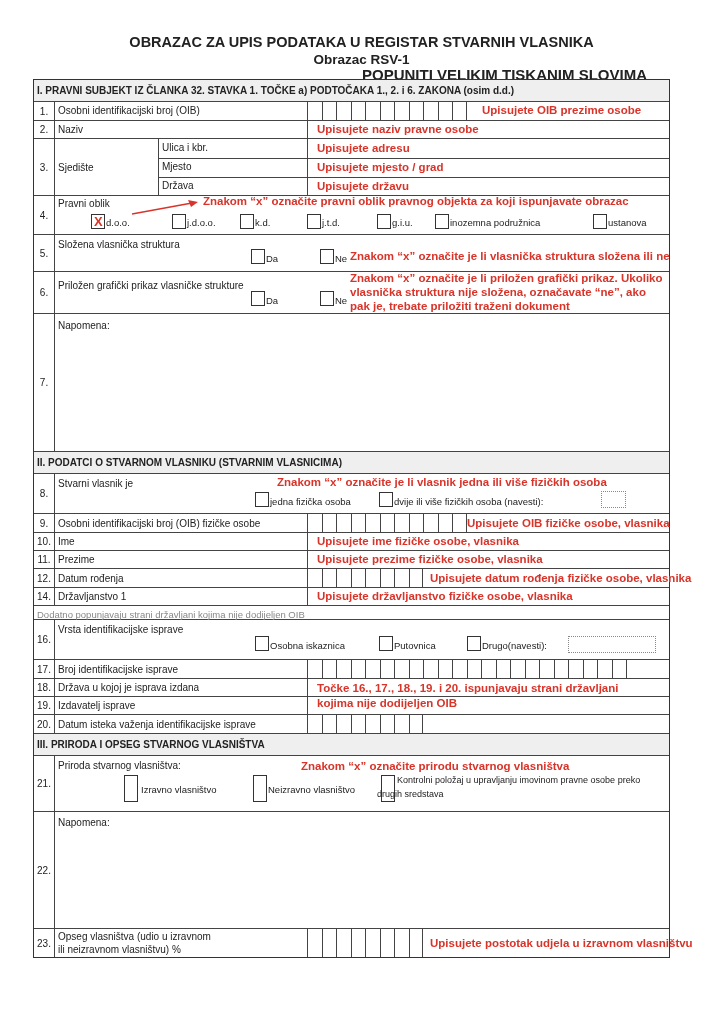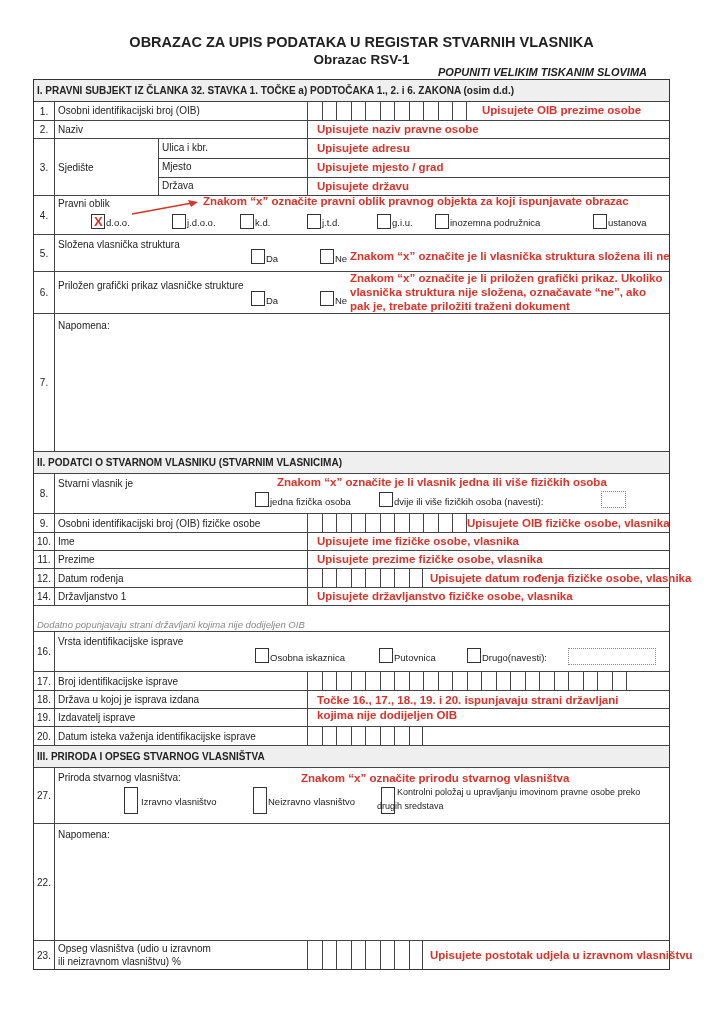--- a/index.html
+++ b/index.html
@@ -1,37 +1,37 @@
 <!DOCTYPE html>
 <html><head>
 <meta charset="utf-8">
 <style>
   * { box-sizing: border-box; margin: 0; padding: 0; }
   body { width: 723px; height: 1024px; background: #fff; font-family: "Liberation Sans", sans-serif; color: #222; position: relative; overflow: hidden; }
   .title { position: absolute; left: 0; width: 723px; text-align: center; font-weight: bold; }
   .t1 { top: 34px; font-size: 14.5px; }
   .t2 { top: 52px; font-size: 13.5px; }
-  .hint-top { position: absolute; right: 76px; top: 66px; font-size: 11px; font-weight: bold; font-style: italic; }
+  .hint-top { position: absolute; right: 76px; top: 66px; font-size: 15px; font-weight: bold; }
   .form { position: absolute; left: 33px; top: 79px; width: 637px; border: 1.3px solid #333; }
   .row { position: relative; border-bottom: 1px solid #444; display: flex; }
   .row:last-child { border-bottom: none; }
   .sec { background: #efefef; font-weight: bold; font-size: 10px; padding: 4px 3px; height: 22px; align-items: center; }
   .num { width: 21px; border-right: 1px solid #444; font-size: 10px; display: flex; align-items: center; justify-content: center; flex: none; }
   .lbl { font-size: 10px; padding: 2px 3px; }
   .cell { position: relative; flex: 1; }
   .red { color: #d8342a; font-weight: bold; font-size: 11.5px; position: absolute; white-space: nowrap; }
   .boxes { position: absolute; top: 0; height: 100%; display: flex; }
   .boxes span { width: 14.5px; height: 100%; border-left: 1px solid #444; }
   .boxes span:last-child { border-right: 1px solid #444; }
   .vline { position: absolute; top: 0; bottom: 0; border-left: 1px solid #444; }
   .hline { position: absolute; left: 0; right: 0; border-top: 1px solid #444; }
   .cb { position: absolute; width: 14px; height: 15px; border: 1px solid #333; background: #fff; }
   .cbl { position: absolute; font-size: 9.5px; }
   .dashbox { position: absolute; border: 1px dotted #888; }
-  .italic { font-style: italic; color: #888; font-size: 9.5px; padding: 3px; height: 14px; display: flex; align-items: center; margin-top: 12px; }
+  .italic { color: #888; font-size: 9.5px; padding: 3px; height: 14px; display: flex; align-items: flex-start; }
   .xmark { position: absolute; color: #d8342a; font-weight: bold; font-size: 13px; }
 </style>
 </head>
 <body>
 
 <div class="title t1">OBRAZAC ZA UPIS PODATAKA U REGISTAR STVARNIH VLASNIKA</div>
 <div class="title t2">Obrazac RSV-1</div>
 <div class="hint-top">POPUNITI VELIKIM TISKANIM SLOVIMA</div>
 
 <div class="form">
@@ -324,21 +324,21 @@
           <span></span>
         </div>
     </div>
   </div>
 
   <div class="row sec">
       <span>III. PRIRODA I OPSEG STVARNOG VLASNIŠTVA</span>
     </div>
 
   <div class="row" style="height:56px">
-    <div class="num">27.</div>
+    <div class="num">21.</div>
     <div class="cell">
       <span class="lbl" style="position:absolute;top:2px">Priroda stvarnog vlasništva:</span>
       <span class="red" style="left:246px;top:4px">Znakom “x” označite prirodu stvarnog vlasništva</span>
       <div class="cb" style="left:69px;top:19px;height:27px"></div>
       <span class="cbl" style="left:86px;top:28px">Izravno vlasništvo</span>
       <div class="cb" style="left:198px;top:19px;height:27px"></div>
       <span class="cbl" style="left:213px;top:28px">Neizravno vlasništvo</span>
       <div class="cb" style="left:326px;top:19px;height:27px"></div>
       <span class="cbl" style="left:342px;top:19px;font-size:9px">Kontrolni položaj u upravljanju imovinom pravne osobe preko</span>
       <span class="cbl" style="left:322px;top:33px;font-size:9px">drugih sredstava</span>

